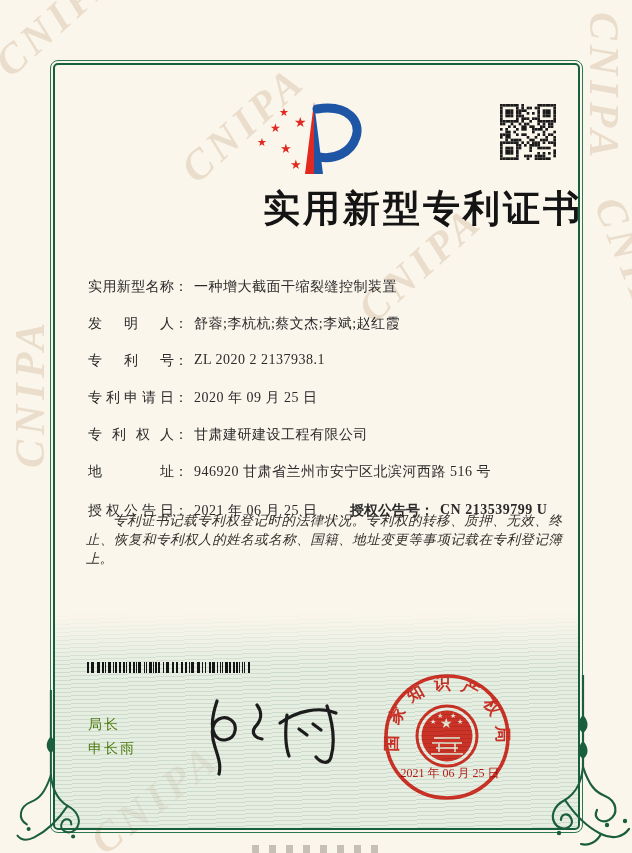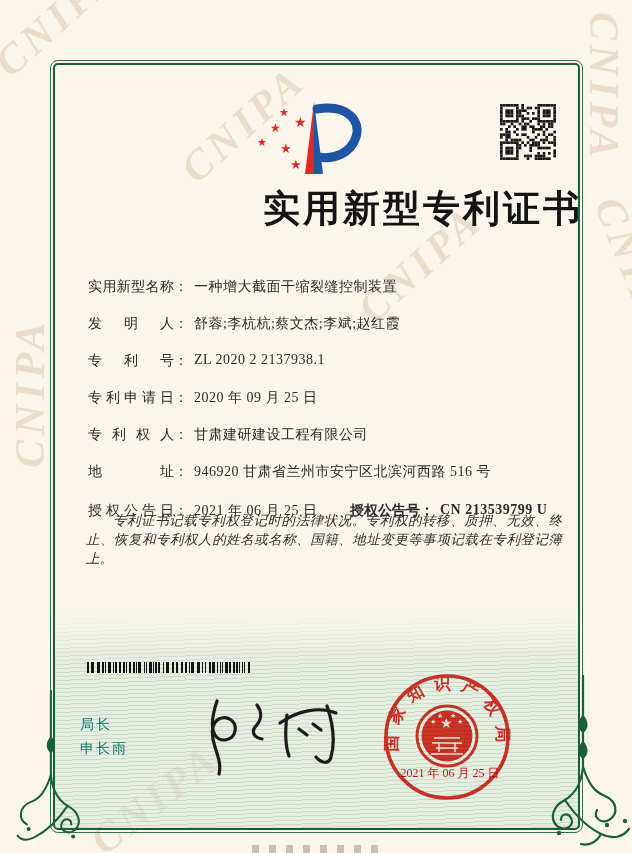--- a/index.html
+++ b/index.html
@@ -52,21 +52,21 @@
   .paras{
     position:absolute; left:86px; top:511px; width:476px;
     font-size:13.5px; line-height:19px; font-style:italic; color:#33302c; text-align:justify;
   }
   .paras p{margin:0; text-indent:2em;}
   .barcode{
     position:absolute; left:87px; top:662px; width:163px; height:11px;
     display:flex; align-items:stretch;
   }
   .barcode span{display:block; height:100%;}
-  .signer{position:absolute; left:80px; font-size:14px; letter-spacing:2px; color:#0f766e;}
+  .signer{position:absolute; left:88px; font-size:14px; letter-spacing:2px; color:#4d7c0f;}
   .sig-svg{position:absolute; left:175px; top:693px;}
   .seal{position:absolute; left:382px; top:672px; width:130px; height:130px; z-index:3;
         mix-blend-mode:multiply; opacity:0.93;}
   .seal-date{
     position:absolute; left:390px; top:765px; width:120px; text-align:center; z-index:4;
     font-size:12px; color:#cf2018; letter-spacing:0px; white-space:nowrap;
     mix-blend-mode:multiply;
   }
   .footer{
     position:absolute; left:50px; top:804px; width:505px; text-align:center;

